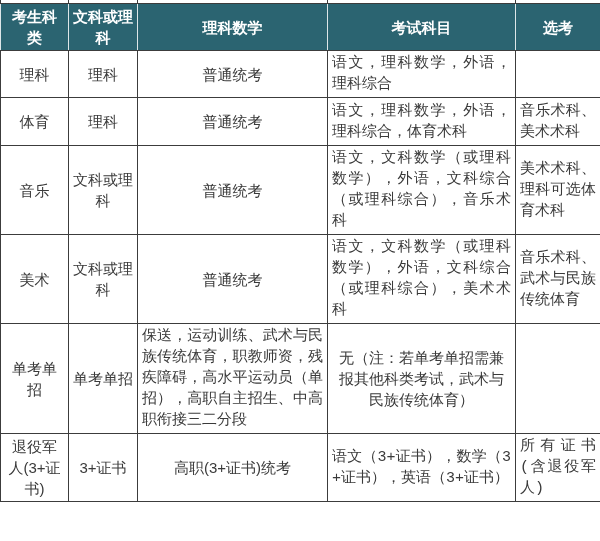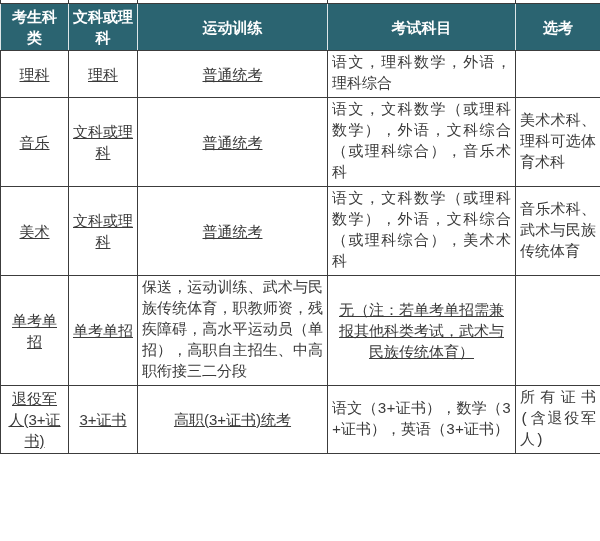--- a/index.html
+++ b/index.html
@@ -44,21 +44,21 @@
     font-weight: bold;
     text-align: center;
     height: 34px;
     border-left-color: #dde6e8;
     border-right-color: #dde6e8;
     border-top-color: #3c3c3c;
     border-bottom-color: #3c3c3c;
   }
 
   tbody td { background: #ffffff; }
-  td.center { text-align: center; text-decoration: underline; }
+  td.center { text-align: center; }
   td.just   { text-align: justify; text-justify: inter-ideograph; font-family: Liberation Mono, monospace; }
 
   
   tr.r0 td { height: 40px; }
   tr.r1 td { height: 40px; }
   tr.r2 td { height: 43px; }
   tr.r3 td { height: 60px; }
   tr.r4 td { height: 64px; }
   tr.r5 td { height: 102px; }
   tr.r6 td { height: 62px; }
@@ -78,32 +78,39 @@
     <tr class="spacer">
       <td></td>
         <td></td>
         <td></td>
         <td></td>
         <td></td>
     </tr>
     <tr>
       <th>考生科类</th>
       <th>文科或理科</th>
-      <th>运动训练</th>
+      <th>理科数学</th>
       <th>考试科目</th>
       <th>选考</th>
     </tr>
   </thead>
   <tbody>
     <tr class="r0">
       <td class="center">理科</td>
       <td class="center">理科</td>
       <td class="center">普通统考</td>
       <td class="just">语文，理科数学，外语，理科综合</td>
       <td class="just"></td>
+    </tr>
+    <tr class="r2">
+      <td class="center">体育</td>
+      <td class="center">理科</td>
+      <td class="center">普通统考</td>
+      <td class="just">语文，理科数学，外语，理科综合，体育术科</td>
+      <td class="just">音乐术科、美术术科</td>
     </tr>
     <tr class="r3">
       <td class="center">音乐</td>
       <td class="center">文科或理科</td>
       <td class="center">普通统考</td>
       <td class="just">语文，文科数学（或理科数学），外语，文科综合（或理科综合），音乐术科</td>
       <td class="just">美术术科、理科可选体育术科</td>
     </tr>
     <tr class="r4">
       <td class="center">美术</td>

